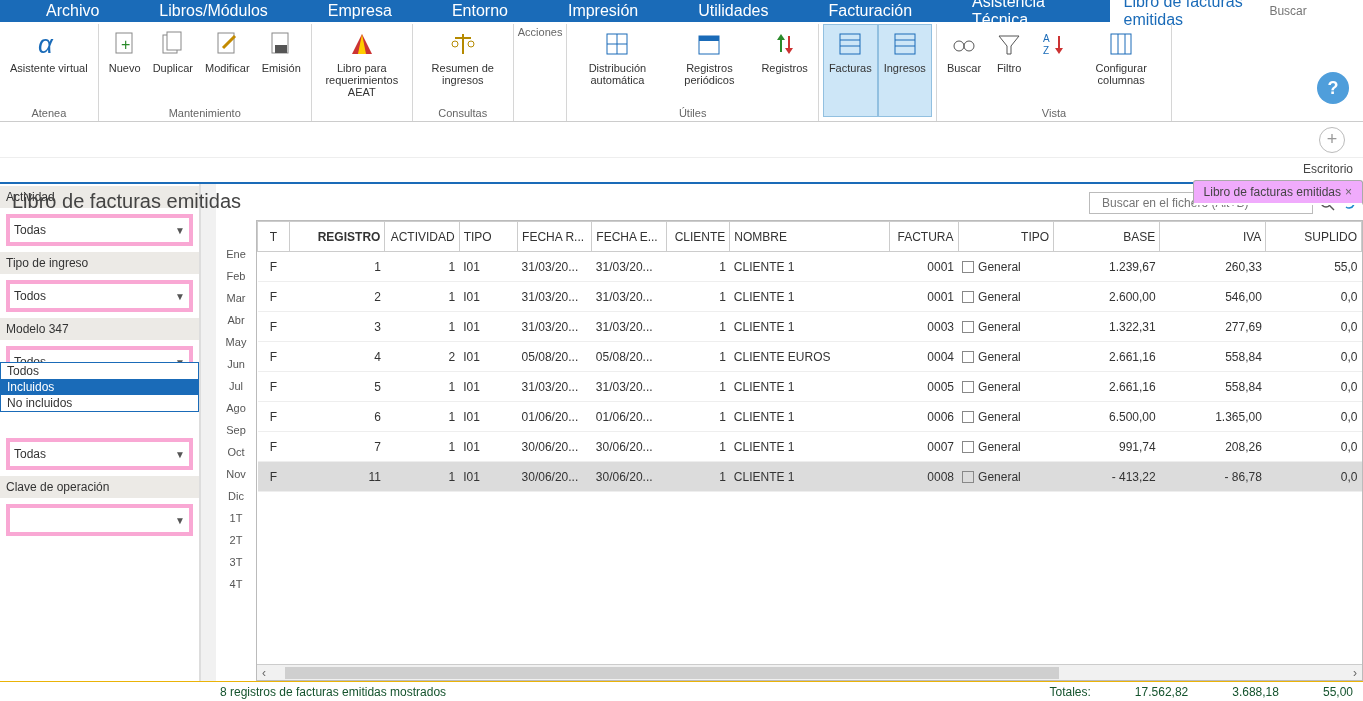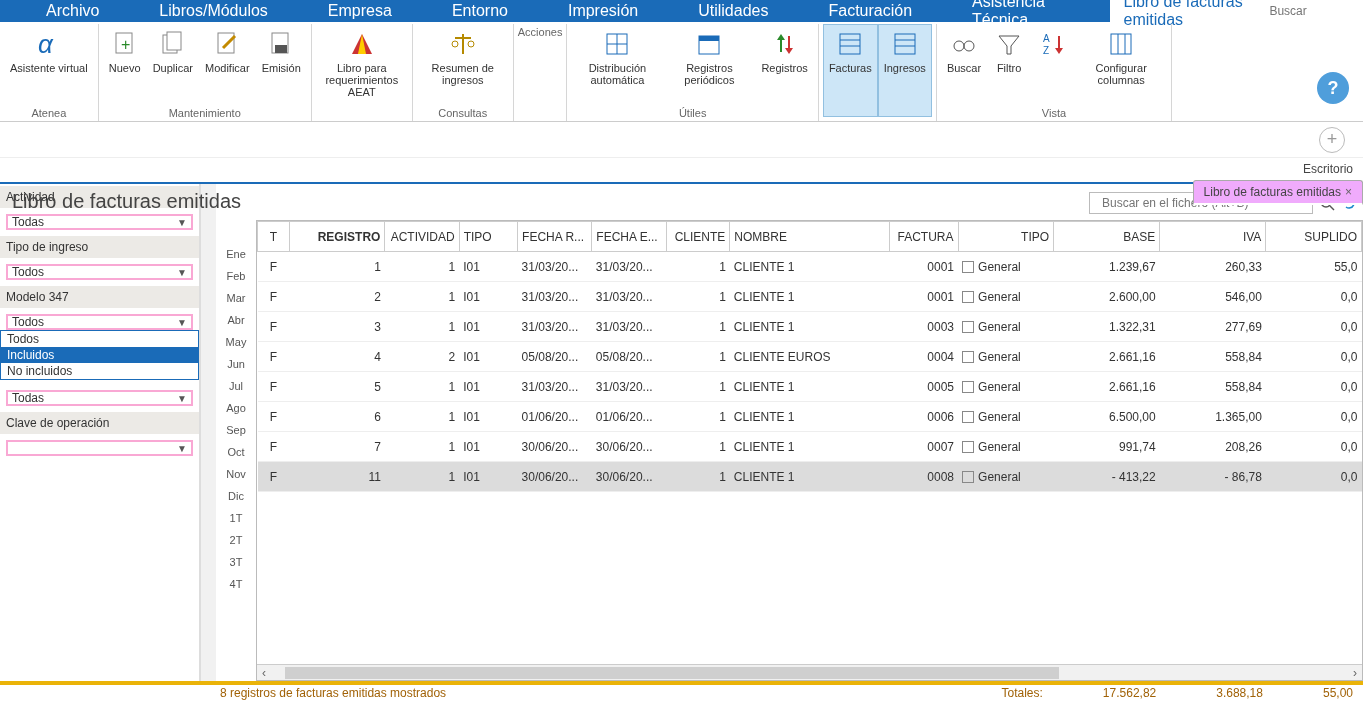--- a/index.html
+++ b/index.html
@@ -33,21 +33,21 @@
 .tab.active { border:1px solid #aaa; border-bottom: 2px solid #fff; margin-bottom:-2px; background:#f0abfc; border-radius: 3px 3px 0 0; position:relative; z-index:2; }
 .tab .close { margin-left: 4px; color:#666; }
 
 
 .body-area { display:flex; height: calc(701px - 22px - 100px - 36px - 26px - 20px); }
 .title-wide { font-size: 20px; color:#444; padding: 8px 14px; }
 
 .left-panel { width: 200px; border-right: 1px solid #ddd; display:flex; flex-direction:column; }
 .filter-section { padding: 4px 6px; }
 .filter-label { background:#eceae6; padding: 4px 6px; font-size:12px; margin: 2px 0; }
-.filter-select { width: 100%; height: 16px; border:2px solid #f9a8d4; background:#fff; padding: 0 4px; font-size:12px; display:flex; align-items:center; justify-content:space-between; cursor:pointer; }
+.filter-select { width: 100%; height: 32px; border:4px solid #f9a8d4; background:#fff; padding: 0 4px; font-size:12px; display:flex; align-items:center; justify-content:space-between; cursor:pointer; }
 .filter-select .arrow { font-size:10px; color:#555; }
 .dropdown-open { position:relative; }
 .dropdown-list { position:absolute; top:20px; left:0; right:0; border:1px solid #1a6bb8; background:#fff; z-index:10; }
 .dropdown-list div { padding: 1px 6px; font-size:12px; cursor:pointer; }
 .dropdown-list div.sel { background:#1a6bb8; color:#fff; }
 
 .left-scroll { width: 16px; background:#f1f1f1; border-left:1px solid #ddd; }
 
 
 .month-strip { width: 40px; display:flex; flex-direction:column; align-items:center; padding-top: 64px; gap: 10px; }
@@ -71,22 +71,22 @@
 tbody td.right { text-align:right; }
 tbody td.center { text-align:center; }
 tbody tr.sel { background:#dcdcdc; }
 .chk { display:inline-block; width:12px; height:12px; border:1px solid #888; vertical-align:middle; margin-right:4px; }
 
 .hscroll { height:16px; background:#f1f1f1; border-top:1px solid #ccc; display:flex; align-items:center; }
 .hscroll .thumb { height:12px; background:#cfcfcf; margin-left:14px; width: 70%; }
 .hscroll .arrow { width:14px; text-align:center; color:#666; cursor:pointer; }
 
 
-.statusbar { height:20px; border-top:4px solid #eab308; display:flex; align-items:center; padding: 0 10px; font-size:12px; color:#a16207; }
-.statusbar .totals { margin-left:auto; display:flex; gap: 60px; }
+.statusbar { height:20px; border-top:1px solid #eab308; display:flex; align-items:center; padding: 0 10px; font-size:12px; color:#14532d; }
+.statusbar .totals { margin-left:auto; display:flex; gap: 44px; }
 
 
 svg { display:block; }
 </style>
 </head>
 <body>
 
 <div class="menubar">
   <div class="menu-item">Archivo</div>
   <div class="menu-item">Libros/Módulos</div>

